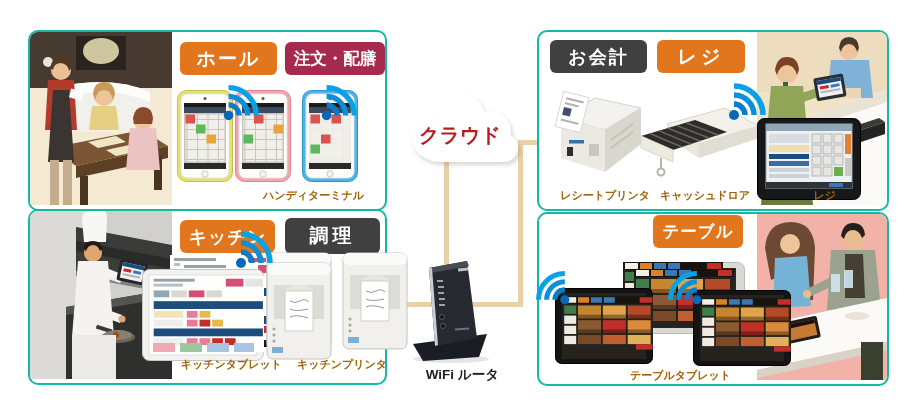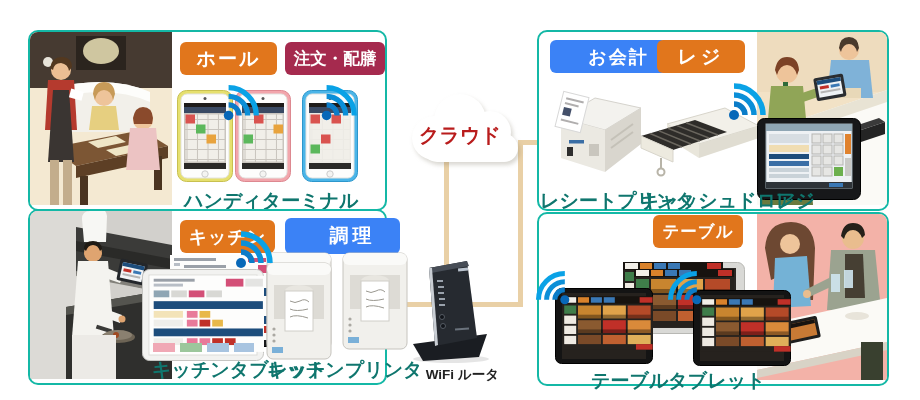--- a/index.html
+++ b/index.html
@@ -4,22 +4,22 @@
 <style>
   html,body{margin:0;padding:0;background:#fff;}
   #stage{position:relative;width:920px;height:400px;background:#fff;overflow:hidden;
          font-family:"Liberation Sans","DejaVu Sans",sans-serif;}
   .box{position:absolute;background:#fff;border:2px solid #14b8a6;border-radius:10px;}
   .illus{position:absolute;top:0;bottom:0;overflow:hidden;}
   .illus.left{left:0;border-radius:8px 0 0 8px;}
   .illus.right{right:0;border-radius:0 8px 8px 0;}
   .badge{position:absolute;height:33px;display:flex;align-items:center;justify-content:center;
          color:#fff;font-weight:bold;border-radius:6px;white-space:nowrap;}
-  .orange{background:#e1761c;} .crimson{background:#a52a4e;} .navy{background:#3b82f6;padding-left:20px;}
-  .caption{position:absolute;font-weight:bold;font-size:19px;color:#0f766e;text-align:left;white-space:nowrap;}
+  .orange{background:#e1761c;} .crimson{background:#a52a4e;} .navy{background:#404040;}
+  .caption{position:absolute;font-weight:bold;font-size:11px;color:#a16207;text-align:right;white-space:nowrap;}
   .line{position:absolute;background:#e9d0a6;}
   .dev{position:absolute;}
   .cloud-label{position:absolute;font-weight:bold;font-size:20px;color:#b91c1c;text-align:center;}
   .router-label{position:absolute;font-weight:bold;font-size:13.5px;color:#222;text-align:right;}
   svg{display:block;}
 </style>
 </head>
 <body>
 
 <div id="stage">

